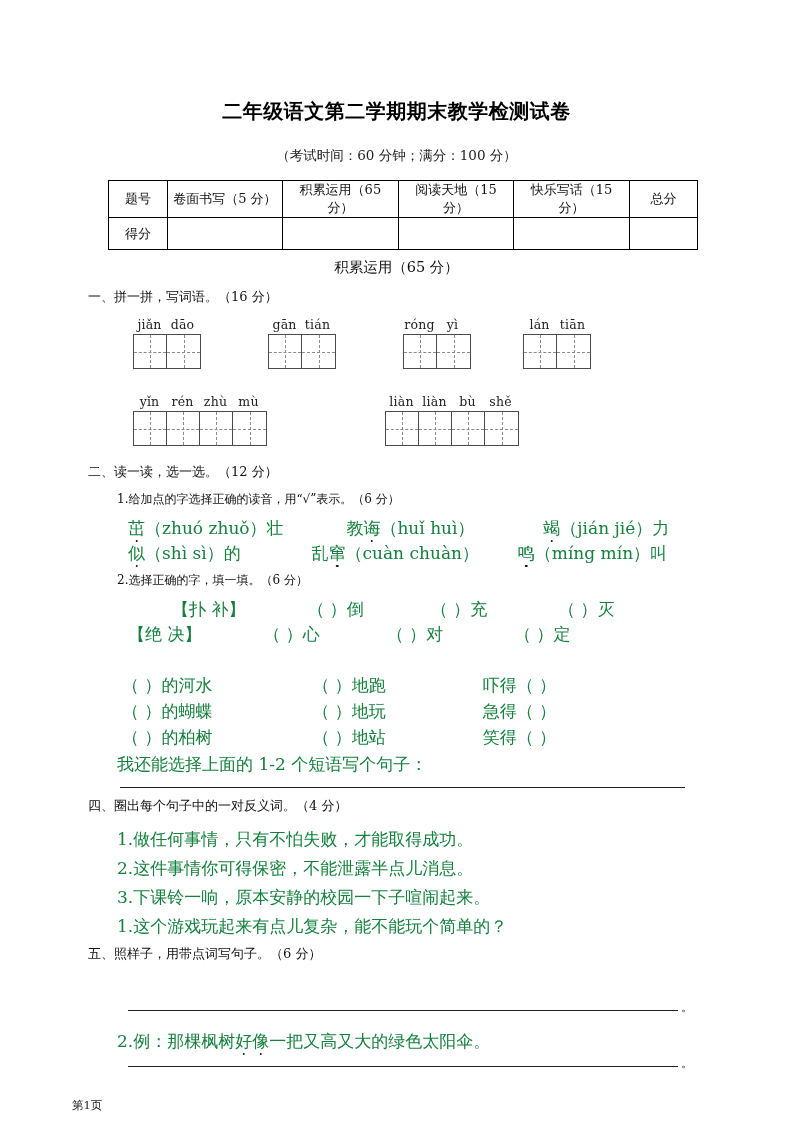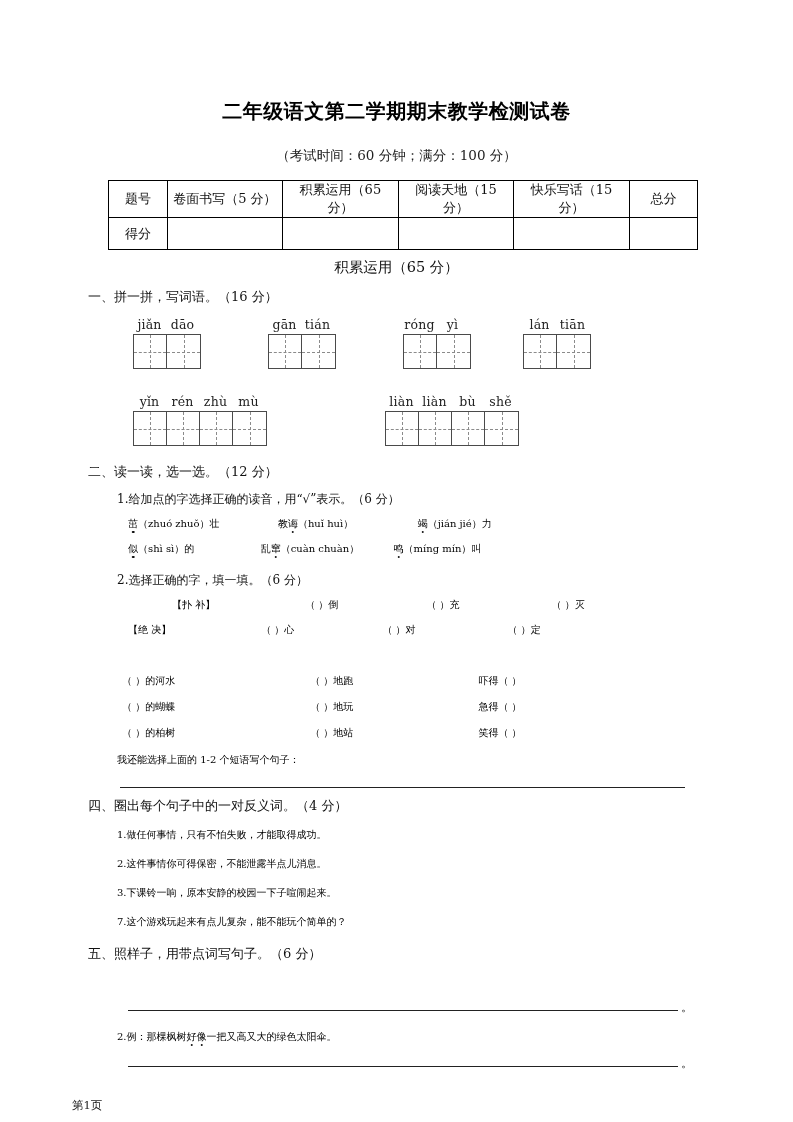--- a/index.html
+++ b/index.html
@@ -83,22 +83,22 @@
     white-space: nowrap;
   }
   .q-sub {
     position: absolute;
     font-size: 12px;
     color: #111;
     white-space: nowrap;
   }
   .q-line {
     position: absolute;
-    font-size: 10px;
-    color: #000000;
+    font-size: 17px;
+    color: #15803d;
     white-space: nowrap;
   }
 
   
   .py-group { position: absolute; }
   .py-text {
     display: flex;
     font-family: "DejaVu Serif", "Liberation Serif", serif;
     font-size: 12.5px;
     color: #222;
@@ -343,21 +343,21 @@
     <span style="display:inline-block;">笑得（          ）</span>
   </div>
 
   <div class="q-line" style="left:117px; top:753px;">我还能选择上面的 1-2 个短语写个句子：</div>
   <div class="rule" style="left:120px; top:787px; width:565px;"></div>
 
   <div class="q-head" style="left:88px; top:797px;">四、圈出每个句子中的一对反义词。（4 分）</div>
   <div class="q-line" style="left:117px; top:828px;">1.做任何事情，只有不怕失败，才能取得成功。</div>
   <div class="q-line" style="left:117px; top:857px;text-align:center;">2.这件事情你可得保密，不能泄露半点儿消息。</div>
   <div class="q-line" style="left:117px; top:886px;">3.下课铃一响，原本安静的校园一下子喧闹起来。</div>
-  <div class="q-line" style="left:117px; top:915px;">7.这个游戏玩起来有点儿复杂，能不能玩个简单的？</div>
+  <div class="q-line" style="left:117px; top:915px;">1.这个游戏玩起来有点儿复杂，能不能玩个简单的？</div>
 
   <div class="q-head" style="left:88px; top:945px;">五、照样子，用带点词写句子。（6 分）</div>
 
   <div class="rule" style="left:128px; top:1010px; width:550px;"></div>
   <div class="rule-period" style="left:681px; top:999px;">。</div>
 
   <div class="q-line" style="left:117px; top:1030px;">
     <span>2.例：</span><span>那棵枫树</span><span class="dotmark">好</span><span class="dotmark">像</span><span>一把又高又大的绿色太阳伞。</span>
   </div>
   <div class="rule" style="left:128px; top:1066px; width:550px;"></div>

